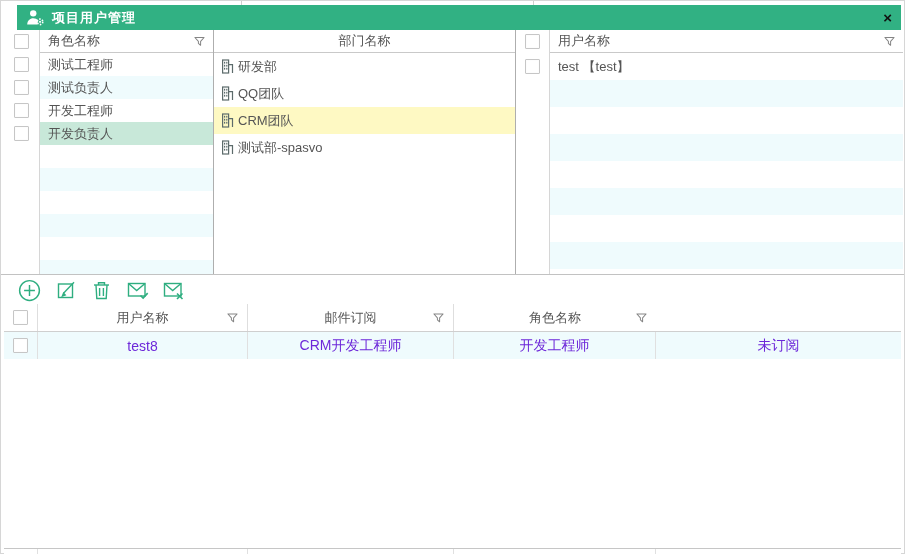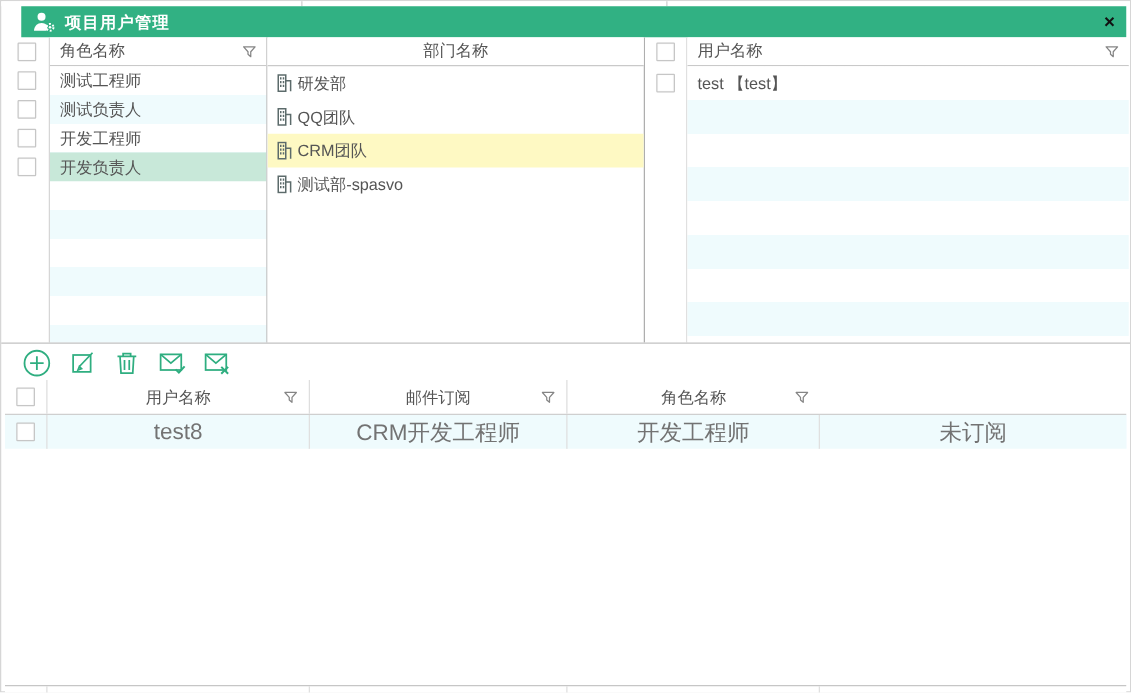--- a/index.html
+++ b/index.html
@@ -57,21 +57,21 @@
   .thead,.trow,.trow-partial{position:absolute;left:3px;right:3px;display:grid;
     grid-template-columns:34px 210px 206px 202px auto;box-sizing:border-box;}
   .thead{top:303px;height:28px;border-bottom:1px solid #cfcfcf;background:#fff;}
   .thead .hc{position:relative;display:flex;align-items:center;justify-content:center;
     font-size:13px;color:#555;border-right:1px solid #dedede;box-sizing:border-box;}
   .thead .hc:last-child{border-right:none;}
   .thead .funnel{position:absolute;right:9px;top:50%;transform:translateY(-50%);}
   .tbody{position:absolute;left:0;right:0;top:331px;}
   .trow{height:27px;background:#fff;}
   .trow:nth-child(even){background:#effbfd;}
-  .trow .tc{display:flex;align-items:center;justify-content:center;font-size:18px;color:#737373;
+  .trow .tc{display:flex;align-items:center;justify-content:center;font-size:14px;color:#6d28d9;
     border-right:1px solid #e0e0e0;box-sizing:border-box;}
   .trow .tc:last-child{border-right:none;}
   .trow-partial{top:547px;height:7px;background:#fff;border-top:1px solid #c6c6c6;}
   .trow-partial .tc{border-right:1px solid #e0e0e0;}
   .trow-partial .tc:last-child{border-right:none;}
   svg{display:block;}
 </style>
 </head>
 <body>
 

